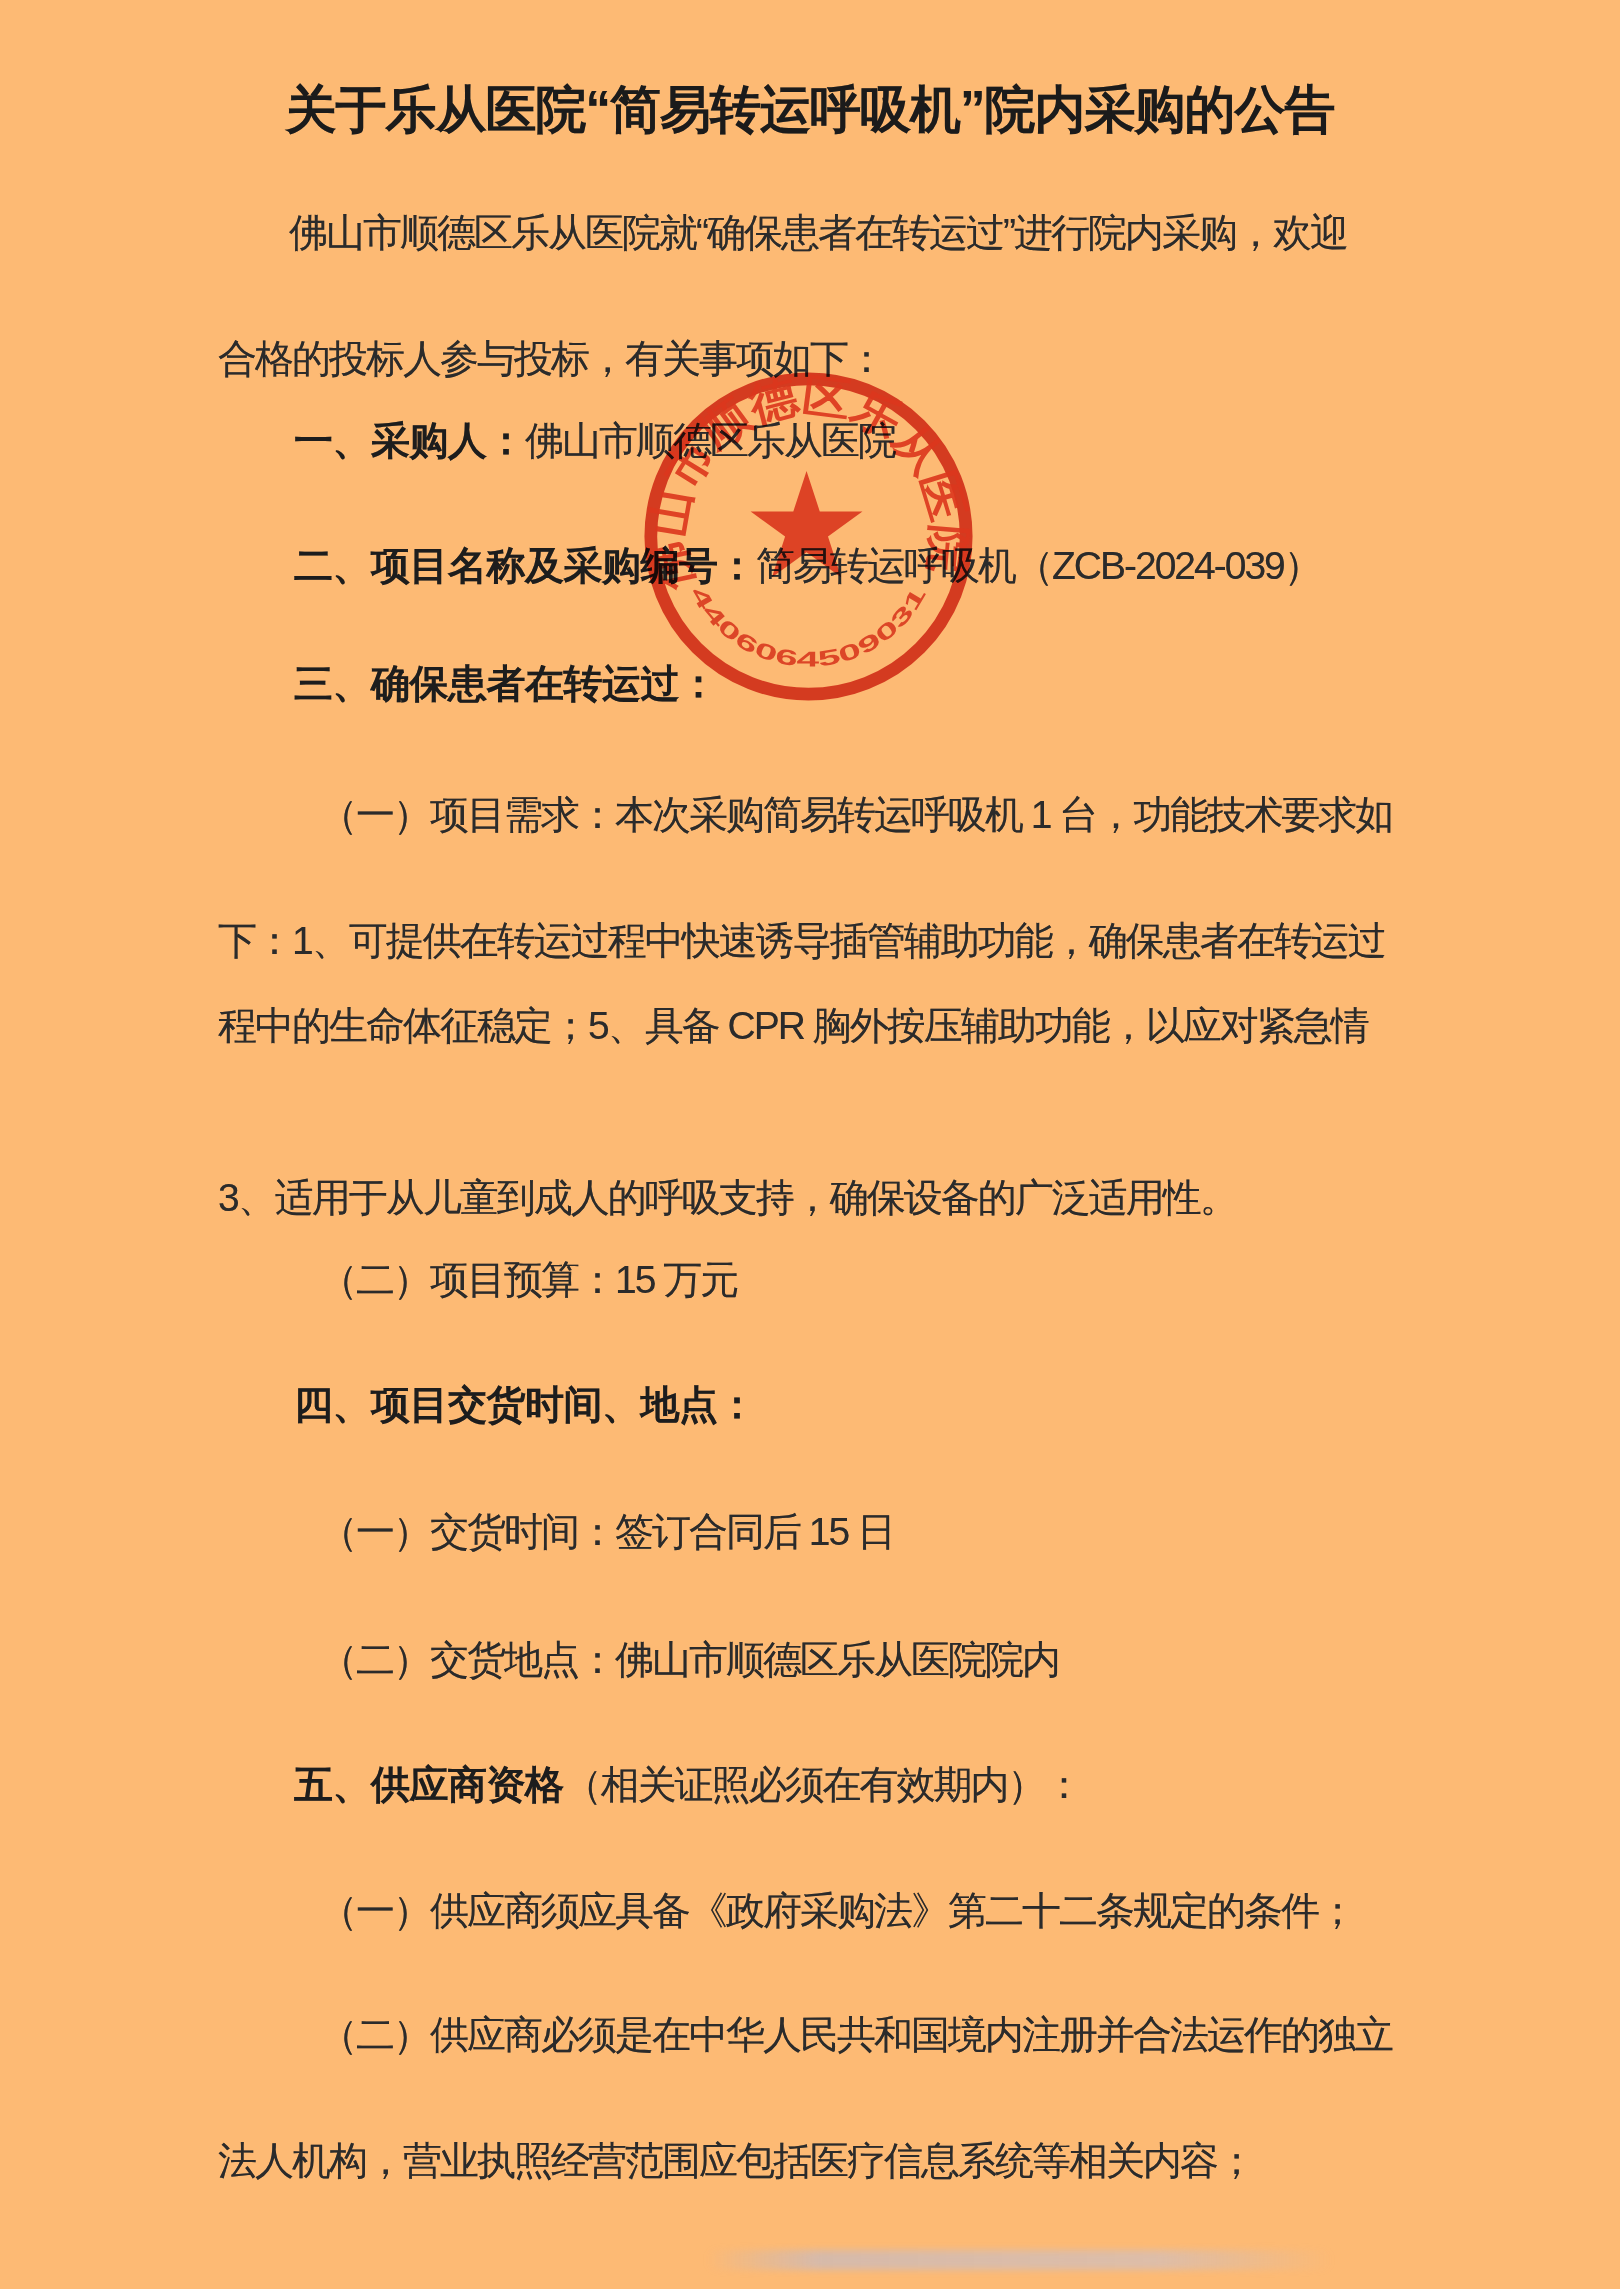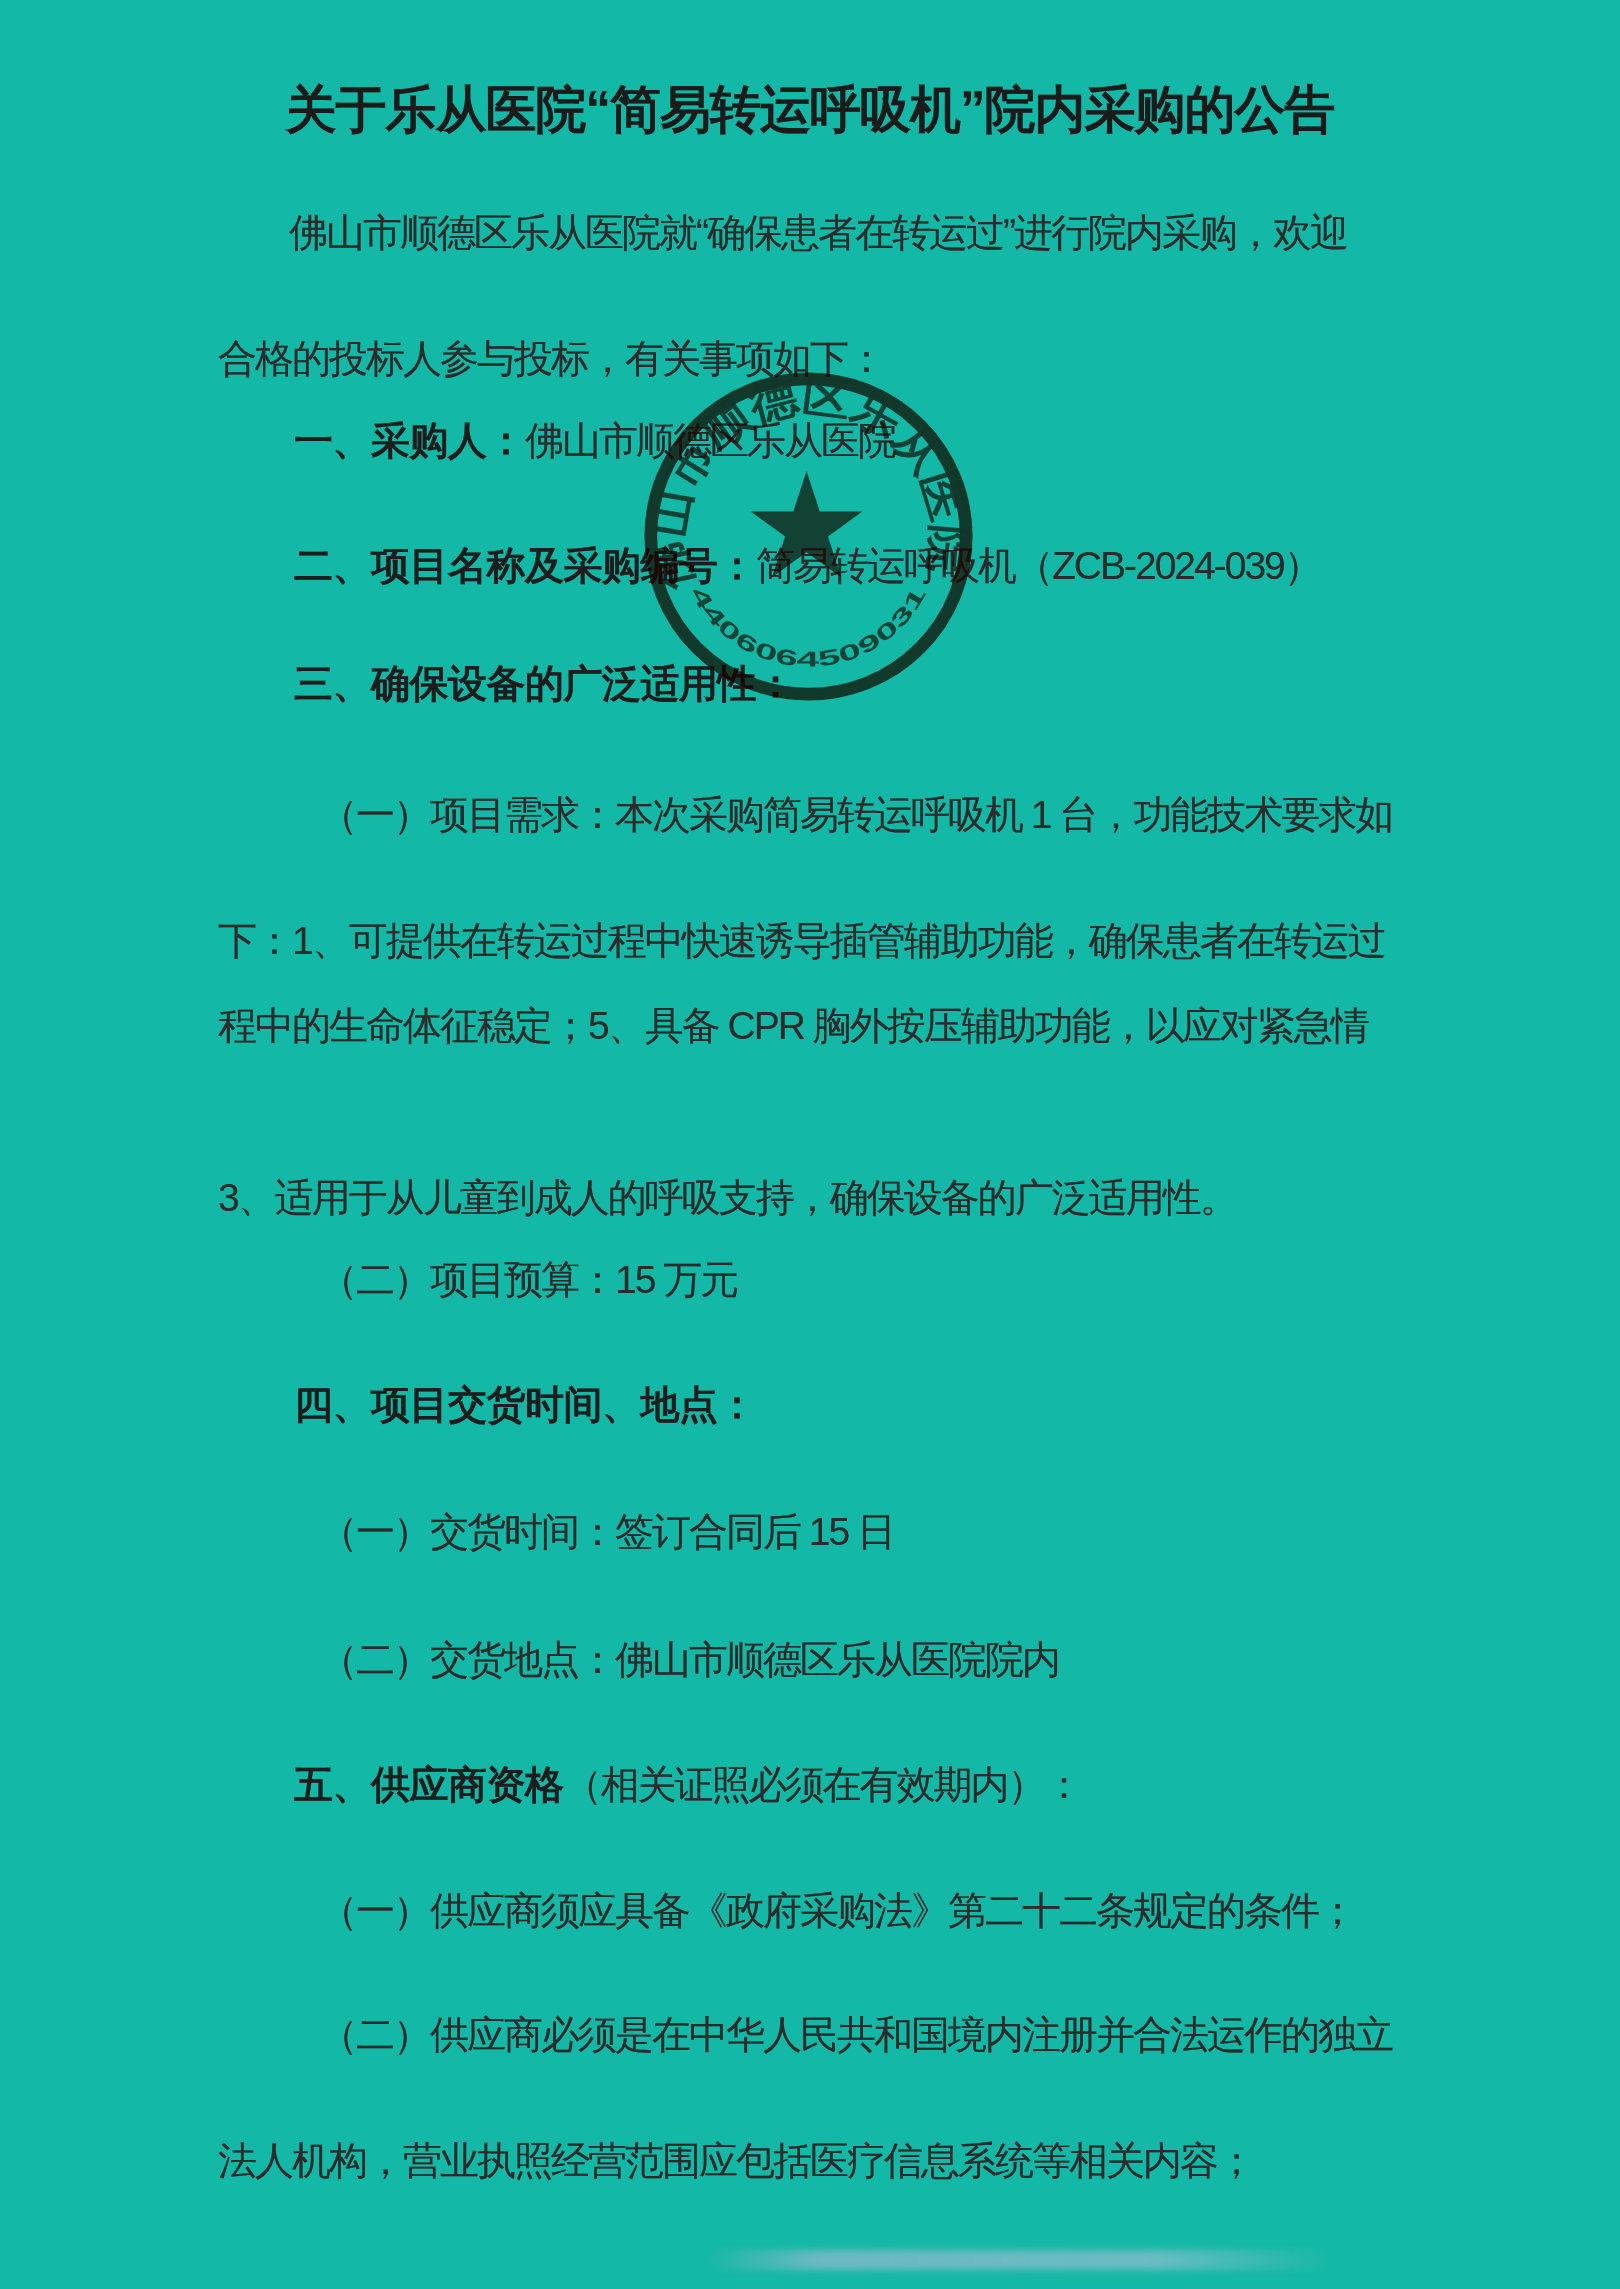--- a/index.html
+++ b/index.html
@@ -1,19 +1,19 @@
 <!DOCTYPE html>
 <html lang="zh"><head>
 <meta charset="utf-8">
 <style>
   html,body{margin:0;padding:0;background:#ffffff;}
   .page{
     position:relative;
     width:1620px;height:2290px;
-    background:#14b8a6;
+    background:#fdba74;
     overflow:hidden;
     font-family:"Liberation Sans","DejaVu Sans",sans-serif;
   }
   .line{
     position:absolute;
     white-space:nowrap;
     font-size:39px;
     line-height:1.08;
     letter-spacing:-2px;
     color:#2b2b2b;
@@ -54,21 +54,21 @@
 
   <div class="line title">关于乐从医院“简易转运呼吸机”院内采购的公告</div>
 
   <div class="line x-para" style="top:212px">佛山市顺德区乐从医院就“确保患者在转运过”进行院内采购，欢迎</div>
   <div class="line x-flush" style="top:298px">合格的投标人参与投标，有关事项如下：</div>
 
   <div class="line x-item" style="top:420px"><span class="b">一、采购人：</span><span>佛山市顺德区乐从医院</span></div>
 
   <div class="line x-item" style="top:545px"><span class="b">二、项目名称及采购编号：</span><span>简易转运呼吸机（ZCB-2024-039）</span></div>
 
-  <div class="line x-item" style="top:663px"><span class="b">三、确保设备的广泛适用性：</span></div>
+  <div class="line x-item" style="top:663px"><span class="b">三、确保患者在转运过：</span></div>
 
   <div class="line x-sub" style="top:794px">（一）项目需求：本次采购简易转运呼吸机 1 台，功能技术要求如</div>
   <div class="line x-flush" style="top:880px">下：1、可提供在转运过程中快速诱导插管辅助功能，确保患者在转运过</div>
   <div class="line x-flush" style="top:965px">程中的生命体征稳定；5、具备 CPR 胸外按压辅助功能，以应对紧急情</div>
   <div class="line x-flush" style="top:1137px">3、适用于从儿童到成人的呼吸支持，确保设备的广泛适用性。</div>
 
   <div class="line x-sub" style="top:1259px">（二）项目预算：15 万元</div>
 
   <div class="line x-item" style="top:1384px"><span class="b">四、项目交货时间、地点：</span></div>
   <div class="line x-sub" style="top:1511px">（一）交货时间：签订合同后 15 日</div>

